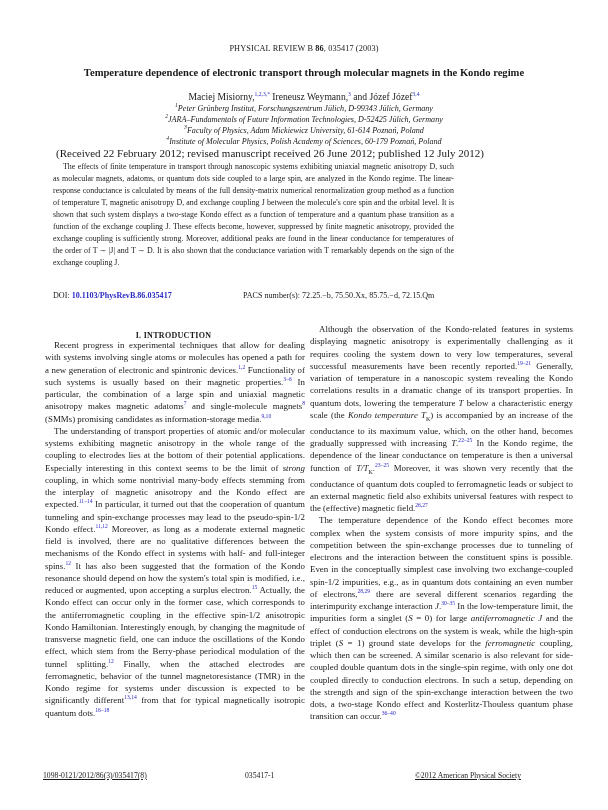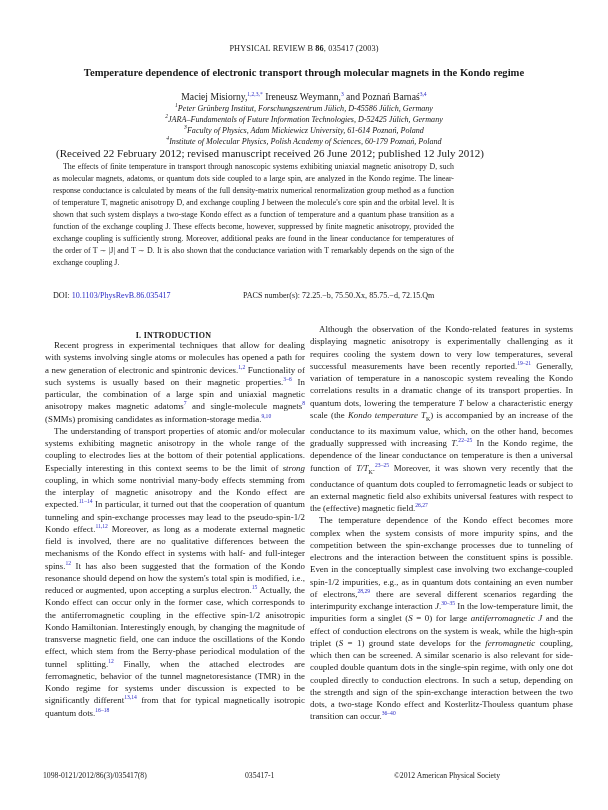--- a/index.html
+++ b/index.html
@@ -11,49 +11,49 @@
   .running-head b { font-weight: bold; }
   .title { top: 67px; left: 0; width: 608px; font-size: 10.6px; font-weight: bold; }
   .authors { top: 91px; left: 0; width: 608px; font-size: 9.6px; }
   .affil { left: 0; width: 608px; font-size: 8.1px; font-style: italic; line-height: 11.5px; }
   .received { top: 147px; left: 0; width: 540px; font-size: 11px; }
   sup { font-size: 5.6px; line-height: 0; vertical-align: 3.6px; }
   .ref { color: #2b2bc4; }
   .abstract { top: 161px; left: 53px; width: 401px; font-size: 7.9px; line-height: 12px;
               text-align: justify; text-indent: 10px; }
   .doi-line { top: 291px; left: 53px; width: 401px; font-size: 8.1px; }
-  .doi-link { color: #2b2bc4; }
+  .doi-link { color: #2b2bc4; font-weight: bold; }
   .pacs { position: absolute; left: 182px; top: 0; white-space: nowrap; padding-left: 8px; }
   .section-head { top: 323px; left: 42px; width: 263px; font-size: 8px; font-weight: bold;
                   letter-spacing: 0.3px; text-align: center; margin-top: 8px; }
   .col { font-size: 8.9px; line-height: 12.25px; text-align: justify; }
   .col p { margin: 0; text-indent: 9px; }
   .col-left { top: 339px; left: 45px; width: 260px; }
   .col-right { top: 323px; left: 310px; width: 263px; }
   .footer { top: 771px; font-size: 7.7px; }
-  .f-left { left: 43px; }
+  .f-left { left: 43px; text-decoration: underline; }
   .f-center { left: 245px; }
-  .f-right { left: 394px; }
+  .f-right { left: 415px; text-decoration: underline; }
   i { font-style: italic; }
 </style>
 </head>
 <body>
 
 <div class="abs running-head center">
   <span>PHYSICAL REVIEW B</span>
   <b>86</b><span>, 035417 (2003)</span>
 </div>
 
 <div class="abs title center">Temperature dependence of electronic transport through molecular magnets in the Kondo regime</div>
 
 <div class="abs authors center">
-  <span>Maciej Misiorny,</span><sup class="ref">1,2,3,*</sup><span> Ireneusz Weymann,</span><sup class="ref">3</sup><span> and Poznań Barnaś</span><sup class="ref">3,4</sup>
+  <span>Maciej Misiorny,</span><sup class="ref">1,2,3,*</sup><span> Ireneusz Weymann,</span><sup class="ref">3</sup><span> and Józef Józef</span><sup class="ref">3,4</sup>
 </div>
 
-<div class="abs affil center" style="top:103px;"><sup>1</sup><span>Peter Grünberg Institut, Forschungszentrum Jülich, D-45586 Jülich, Germany</span></div>
+<div class="abs affil center" style="top:103px;"><sup>1</sup><span>Peter Grünberg Institut, Forschungszentrum Jülich, D-99343 Jülich, Germany</span></div>
 <div class="abs affil center" style="top:114px;"><sup>2</sup><span>JARA–Fundamentals of Future Information Technologies, D-52425 Jülich, Germany</span></div>
 <div class="abs affil center" style="top:125px;"><sup>3</sup><span>Faculty of Physics, Adam Mickiewicz University, 61-614 Poznań, Poland</span></div>
 <div class="abs affil center" style="top:136px;"><sup>4</sup><span>Institute of Molecular Physics, Polish Academy of Sciences, 60-179 Poznań, Poland</span></div>
 
 <div class="abs received center">(Received 22 February 2012; revised manuscript received 26 June 2012; published 12 July 2012)</div>
 
 <div class="abs abstract">The effects of finite temperature in transport through nanoscopic systems exhibiting uniaxial magnetic anisotropy D, such as molecular magnets, adatoms, or quantum dots side coupled to a large spin, are analyzed in the Kondo regime. The linear-response conductance is calculated by means of the full density-matrix numerical renormalization group method as a function of temperature T, magnetic anisotropy D, and exchange coupling J between the molecule's core spin and the orbital level. It is shown that such system displays a two-stage Kondo effect as a function of temperature and a quantum phase transition as a function of the exchange coupling J. These effects become, however, suppressed by finite magnetic anisotropy, provided the exchange coupling is sufficiently strong. Moreover, additional peaks are found in the linear conductance for temperatures of the order of T ∼ |J| and T ∼ D. It is also shown that the conductance variation with T remarkably depends on the sign of the exchange coupling J.</div>
 
 <div class="abs doi-line">
   <span>DOI: </span><span class="doi-link">10.1103/PhysRevB.86.035417</span>

